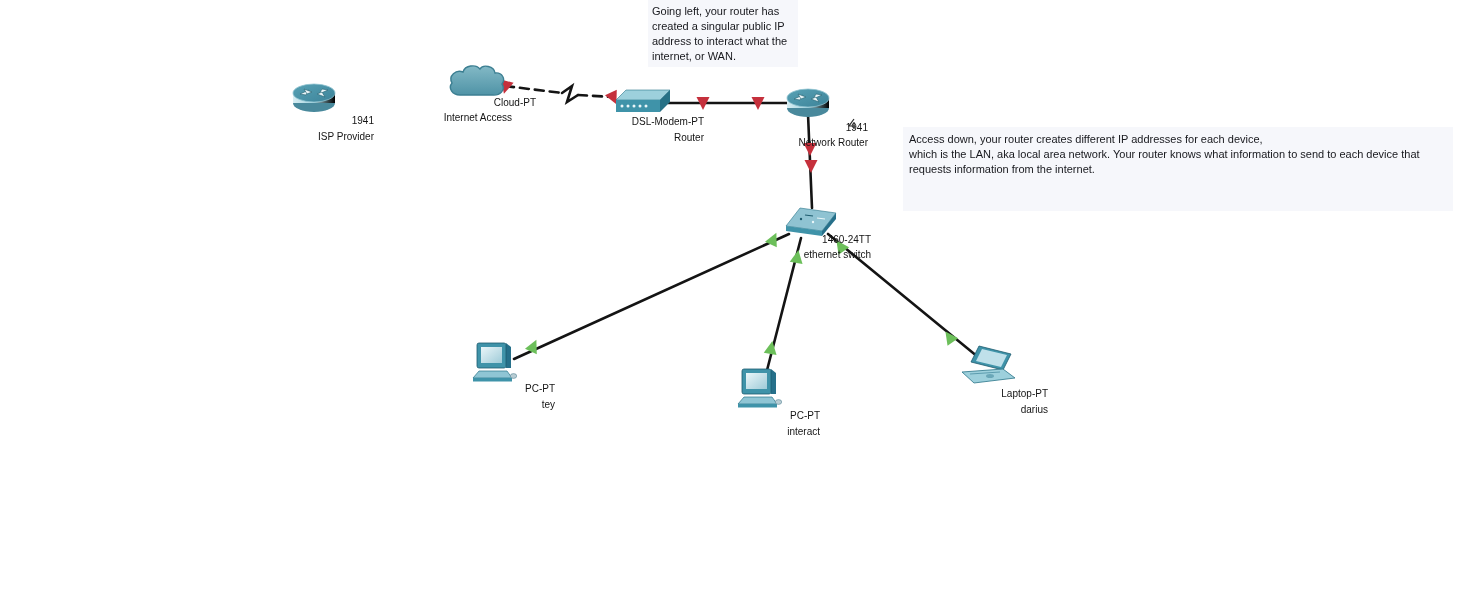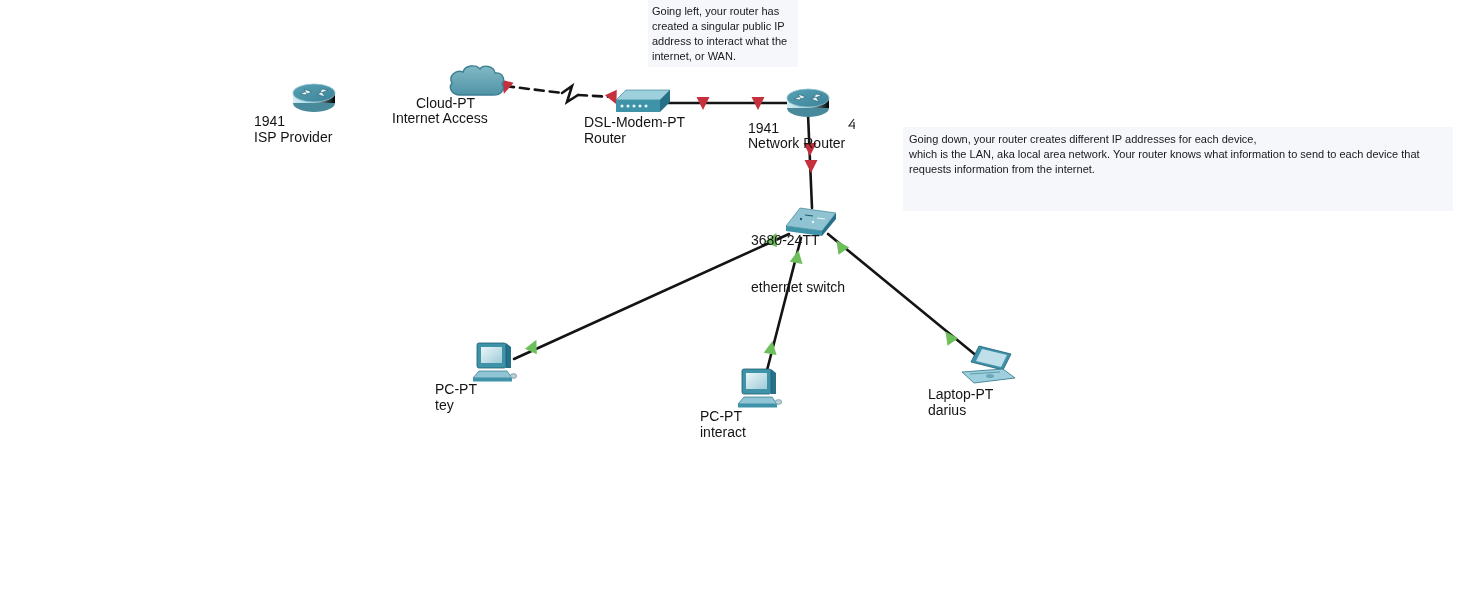--- a/index.html
+++ b/index.html
@@ -10,22 +10,22 @@
     background:#ffffff;
     font-family:"Liberation Sans", sans-serif;
     overflow:hidden;
   }
   svg.links { position:absolute; left:0; top:0; z-index:1; }
   .wire { fill:none; stroke-width:2.6; stroke-linecap:round; }
   .wire.dashed { stroke-dasharray:9 6; }
   .device { position:absolute; z-index:2; }
   .dev-label {
     position:absolute; z-index:3;
-    width:120px; text-align:left;
-    font-size:14px; line-height:14px; color:#141414;
+    width:120px; text-align:right;
+    font-size:10px; line-height:14px; color:#141414;
     white-space:nowrap;
   }
   .note {
     position:absolute; z-index:4;
     background:#f6f7fb;
     color:#17181d;
     font-size:11px; line-height:15px;
     white-space:pre-line;
   }
   .note-wan { left:648px; top:0; width:150px; height:67px; padding:4px 4px; }
@@ -185,37 +185,37 @@
 
   <div class="dev-label" style="left:416px; top:96px;">Cloud-PT</div>
   <div class="dev-label" style="left:392px; top:111px;">Internet Access</div>
 
   <div class="dev-label" style="left:584px; top:115px;">DSL-Modem-PT</div>
   <div class="dev-label" style="left:584px; top:131px;">Router</div>
 
   <div class="dev-label" style="left:748px; top:121px;">1941</div>
   <div class="dev-label" style="left:748px; top:136px;">Network Router</div>
 
-  <div class="dev-label" style="left:751px; top:233px;">3680-24TT</div>
-  <div class="dev-label" style="left:751px; top:248px;margin-top:32px;">ethernet switch</div>
+  <div class="dev-label" style="left:751px; top:233px;">1460-24TT</div>
+  <div class="dev-label" style="left:751px; top:248px;">ethernet switch</div>
 
   <div class="dev-label" style="left:435px; top:382px;">PC-PT</div>
   <div class="dev-label" style="left:435px; top:398px;">tey</div>
 
   <div class="dev-label" style="left:700px; top:409px;">PC-PT</div>
   <div class="dev-label" style="left:700px; top:425px;">interact</div>
 
   <div class="dev-label" style="left:928px; top:387px;">Laptop-PT</div>
   <div class="dev-label" style="left:928px; top:403px;">darius</div>
 
   <div class="note note-wan">Going left, your router has
 created a singular public IP
 address to interact what the
 internet, or WAN.</div>
-  <div class="note note-lan">Going down, your router creates different IP addresses for each device,
+  <div class="note note-lan">Access down, your router creates different IP addresses for each device,
 which is the LAN, aka local area network. Your router knows what information to send to each device that
 requests information from the internet.</div>
 
   <div class="artifact" style="left:847px; top:117px;">
     <svg width="12" height="14" viewBox="0 0 12 14">
       <path d="M7 2 L2 9 H8 M7 5 V12" stroke="#2a2a2a" stroke-width="1.2" fill="none"></path>
     </svg>
   </div>
 
 </div>

